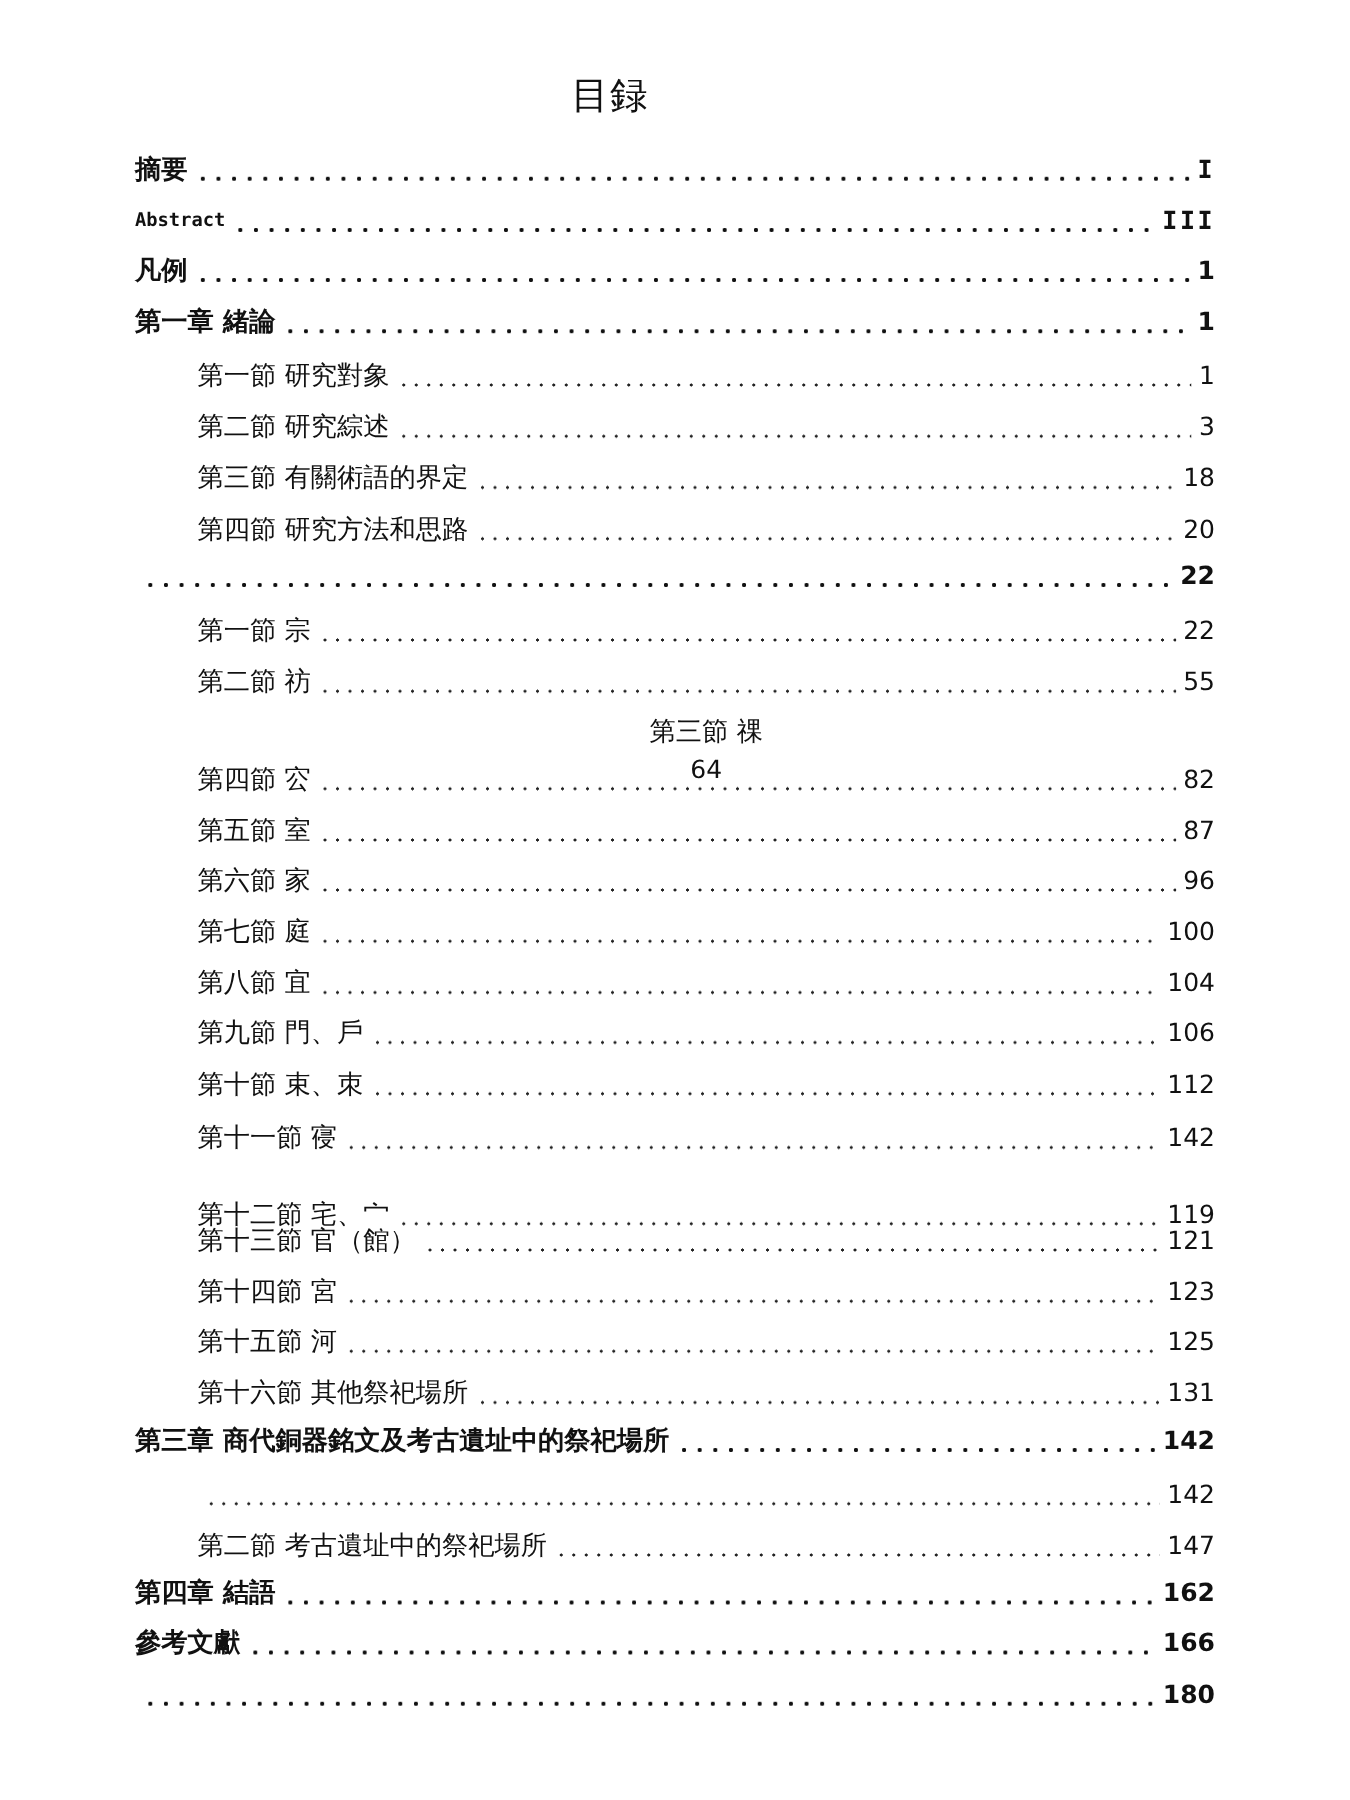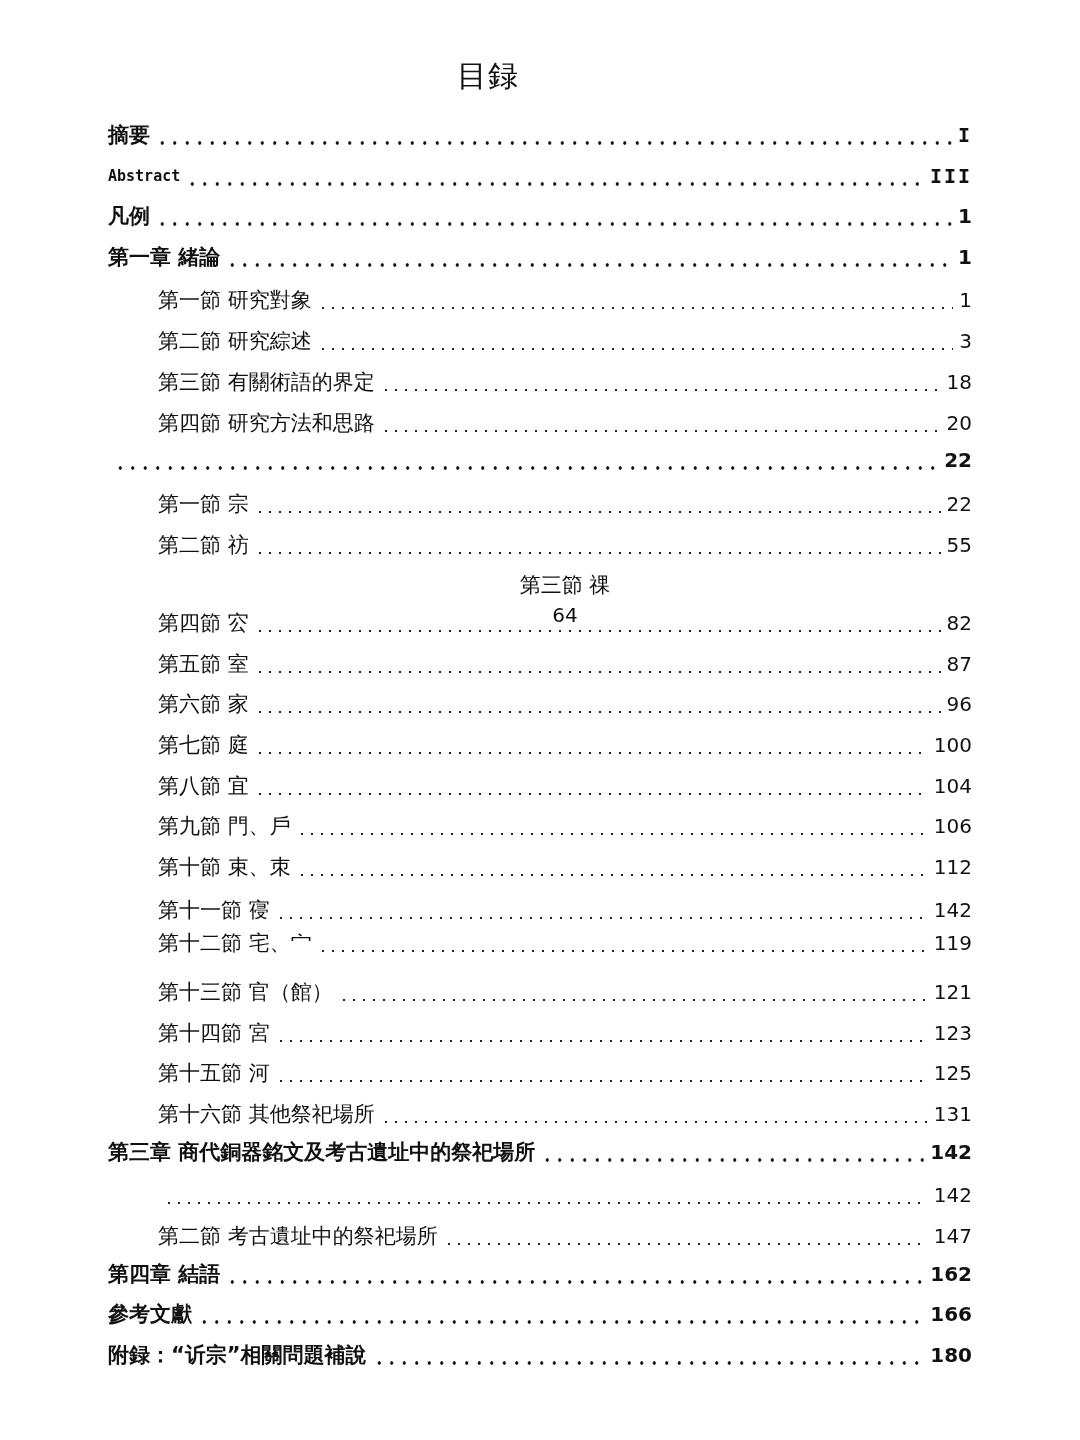--- a/index.html
+++ b/index.html
@@ -185,21 +185,21 @@
     <div class="toc-row level-2" style="top: 852px;">
       <span class="label">第十節 束、朿</span>
       <span class="leader"></span>
       <span class="page">112</span>
     </div>
     <div class="toc-row level-2" style="top: 895px;">
       <span class="label">第十一節 寑</span>
       <span class="leader"></span>
       <span class="page">142</span>
     </div>
-    <div class="toc-row level-2" style="top: 928px; justify-content: space-between;">
+    <div class="toc-row level-2" style="top: 956px; justify-content: space-between;">
       <span class="label">第十二節 宅、宀</span>
       <span class="leader"></span>
       <span class="page">119</span>
     </div>
     <div class="toc-row level-2" style="top: 977px;">
       <span class="label">第十三節 官（館）</span>
       <span class="leader"></span>
       <span class="page">121</span>
     </div>
     <div class="toc-row level-2" style="top: 1018px;">
@@ -235,17 +235,16 @@
       <span class="label">第四章 結語</span>
       <span class="leader"></span>
       <span class="page">162</span>
     </div>
     <div class="toc-row level-1" style="top: 1299px;">
       <span class="label">參考文獻</span>
       <span class="leader"></span>
       <span class="page">166</span>
     </div>
     <div class="toc-row level-1" style="top: 1340px;">
-      <span class="label">附録：“䜣宗”相關問題補說</span>
       <span class="leader"></span>
       <span class="page">180</span>
     </div>
   </div>
 
 </body></html>

